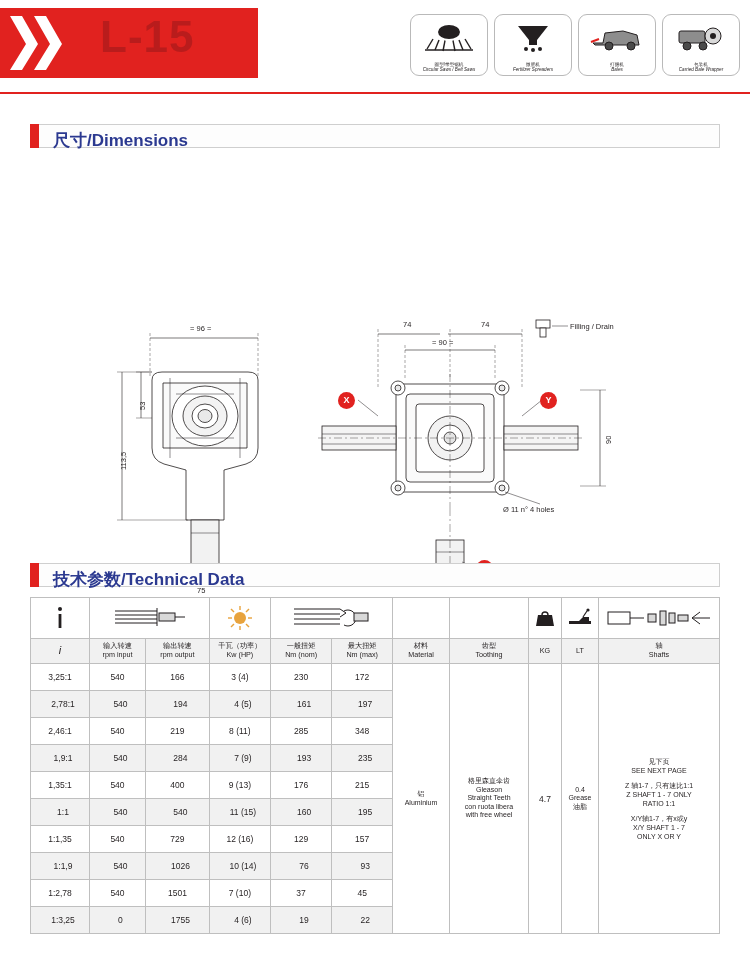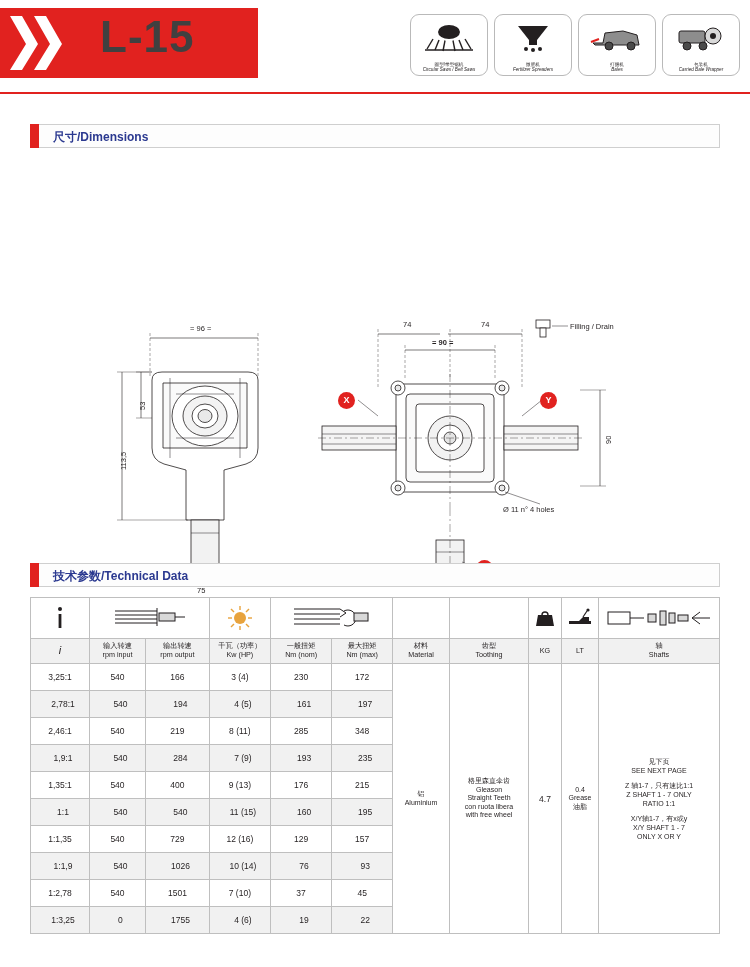--- a/index.html
+++ b/index.html
@@ -16,21 +16,21 @@
   .hdr-red{
     position:absolute;left:0;top:8px;width:258px;height:70px;
     background:#e1221f;
   }
   .hdr-chevrons{
     position:absolute;left:8px;top:14px;width:66px;height:58px;
   }
   .hdr-chevrons svg{display:block;}
   .hdr-title{
     position:absolute;left:100px;top:12px;
-    font-size:44px;font-weight:bold;color:#404040;letter-spacing:1px;
+    font-size:44px;font-weight:bold;color:#b91c1c;letter-spacing:1px;
     font-family:"Liberation Sans", sans-serif;
   }
   .hdr-rule{
     position:absolute;left:0;top:92px;width:750px;height:2px;background:#e1221f;
   }
   .app-badges{
     position:absolute;right:10px;top:14px;display:flex;gap:6px;
   }
   .badge{
     width:78px;height:62px;border:1px solid #b9b9b9;border-radius:9px;
@@ -44,21 +44,21 @@
     width:74px;
   }
   .badge .blab i{font-style:italic;}
   
   .sec{
     position:relative;margin:0 auto;width:690px;height:24px;
     border:1px solid #cfcfcf;background:#fdfdfd;box-sizing:border-box;
   }
   .sec .tick{position:absolute;left:-1px;top:-1px;width:9px;height:24px;background:#e1221f;}
   .sec .sec-t{
-    position:absolute;left:22px;top:4px;font-size:12px;color:#2b3990;font-weight:bold;
+    position:absolute;left:22px;top:4px;font-size:17px;color:#2b3990;font-weight:bold;
   }
   .sec-wrap{position:relative;}
   .sec-wrap::after{
     content:"";position:absolute;left:30px;right:30px;bottom:-1px;height:0;
   }
   
   .drawing{position:relative;width:750px;height:415px;}
   .drawing svg{display:block;}
   .cal{
     position:absolute;border-radius:50%;
@@ -280,21 +280,21 @@
   </svg>
 
   <div class="dimtxt" style="left:190px;top:176px;">= 96 =</div>
   <div class="dimtxt rot" style="left:138px;top:262px;">53</div>
   <div class="dimtxt rot" style="left:119px;top:322px;">113,5</div>
   <div class="dimtxt" style="left:197px;top:438px;">75</div>
   <div class="dimtxt rot" style="left:152px;top:500px;">6,5</div>
 
   <div class="dimtxt" style="left:403px;top:172px;">74</div>
   <div class="dimtxt" style="left:481px;top:172px;">74</div>
-  <div class="dimtxt" style="left:432px;top:190px;font-weight:bold;">= 90 =</div>
+  <div class="dimtxt" style="left:432px;top:190px;">= 90 =</div>
   <div class="dimtxt rot" style="left:604px;top:296px;">90</div>
   <div class="dimtxt" style="left:503px;top:357px;">Ø 11 n° 4  holes</div>
   <div class="dimtxt" style="left:570px;top:174px;">Filling / Drain</div>
 
   <div class="cal" style="left:338px;top:244px;">X</div>
   <div class="cal" style="left:540px;top:244px;">Y</div>
   <div class="cal" style="left:476px;top:412px;">Z</div>
 </div>
 
 <div class="sec-wrap">

